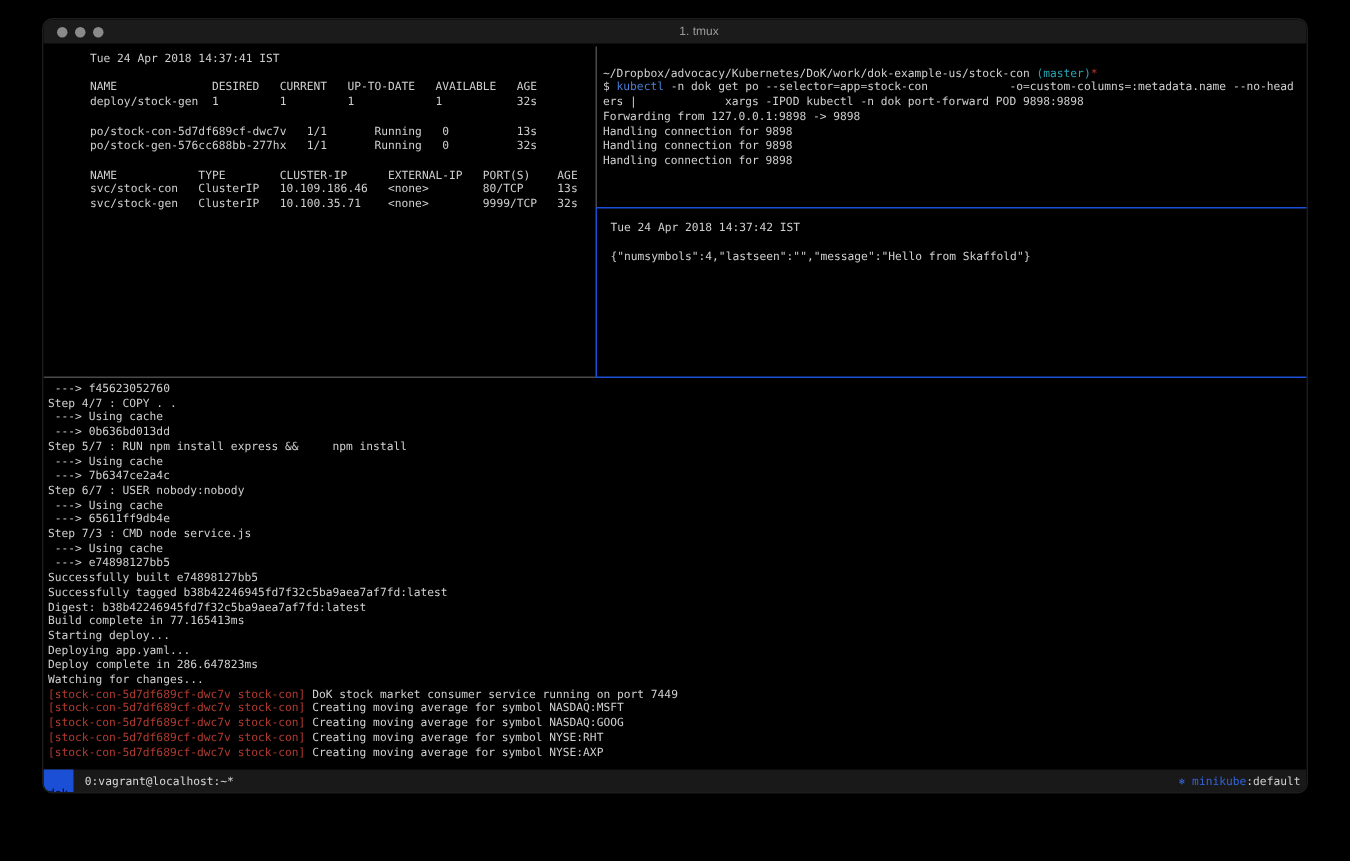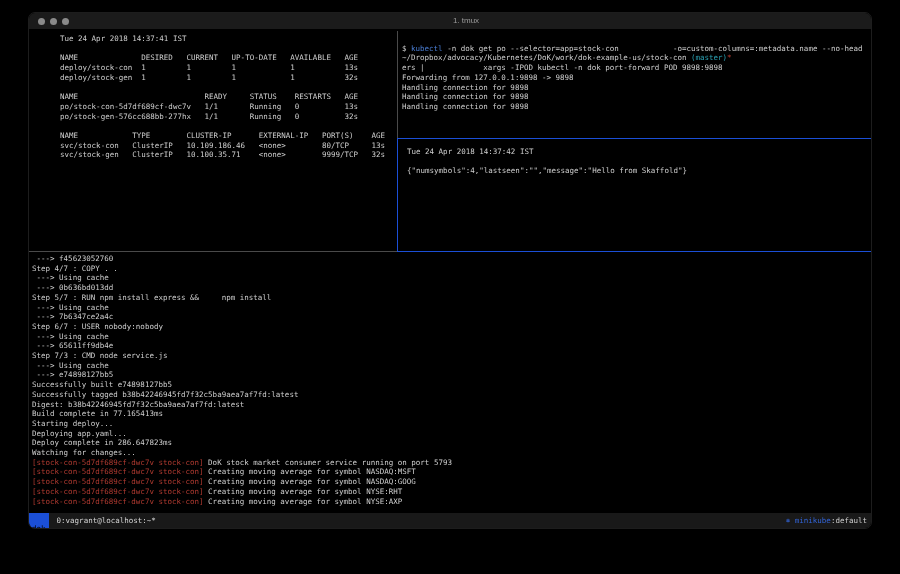--- a/index.html
+++ b/index.html
@@ -62,36 +62,34 @@
       <span></span>
     </div>
     <div class="title">1. tmux</div>
   </div>
 
   <div class="content">
     <div class="pane pane-tl">
         <div class="tline"><span class="c-default">Tue 24 Apr 2018 14:37:41 IST</span></div>
         <div class="tline">&nbsp;</div>
         <div class="tline"><span class="c-default">NAME              DESIRED   CURRENT   UP-TO-DATE   AVAILABLE   AGE</span></div>
-        <div class="tline"><span class="c-default">deploy/stock-con  1         1         1            1           13s</span></div>
         <div class="tline"><span class="c-default">deploy/stock-gen  1         1         1            1           32s</span></div>
         <div class="tline">&nbsp;</div>
-        <div class="tline"><span class="c-default">NAME                            READY     STATUS    RESTARTS   AGE</span></div>
         <div class="tline"><span class="c-default">po/stock-con-5d7df689cf-dwc7v   1/1       Running   0          13s</span></div>
         <div class="tline"><span class="c-default">po/stock-gen-576cc688bb-277hx   1/1       Running   0          32s</span></div>
         <div class="tline">&nbsp;</div>
         <div class="tline"><span class="c-default">NAME            TYPE        CLUSTER-IP      EXTERNAL-IP   PORT(S)    AGE</span></div>
         <div class="tline"><span class="c-default">svc/stock-con   ClusterIP   10.109.186.46   &lt;none&gt;        80/TCP     13s</span></div>
         <div class="tline"><span class="c-default">svc/stock-gen   ClusterIP   10.100.35.71    &lt;none&gt;        9999/TCP   32s</span></div>
       </div>
 
     <div class="pane pane-tr">
         <div class="tline">&nbsp;</div>
+        <div class="tline"><span class="c-default">~/Dropbox/advocacy/Kubernetes/DoK/work/dok-example-us/stock-con </span><span class="c-cyan">(master)</span><span class="c-red">*</span></div>
         <div class="tline"><span class="c-default">$ </span><span class="c-blue">kubectl</span><span class="c-default"> -n dok get po --selector=app=stock-con            -o=custom-columns=:metadata.name --no-head</span></div>
-        <div class="tline"><span class="c-default">~/Dropbox/advocacy/Kubernetes/DoK/work/dok-example-us/stock-con </span><span class="c-cyan">(master)</span><span class="c-red">*</span></div>
         <div class="tline"><span class="c-default">ers |             xargs -IPOD kubectl -n dok port-forward POD 9898:9898</span></div>
         <div class="tline"><span class="c-default">Forwarding from 127.0.0.1:9898 -&gt; 9898</span></div>
         <div class="tline"><span class="c-default">Handling connection for 9898</span></div>
         <div class="tline"><span class="c-default">Handling connection for 9898</span></div>
         <div class="tline"><span class="c-default">Handling connection for 9898</span></div>
       </div>
 
     <div class="pane pane-mr">
         <div class="tline"><span class="c-default">Tue 24 Apr 2018 14:37:42 IST</span></div>
         <div class="tline">&nbsp;</div>
@@ -113,21 +111,21 @@
         <div class="tline"><span class="c-default"> ---&gt; Using cache</span></div>
         <div class="tline"><span class="c-default"> ---&gt; e74898127bb5</span></div>
         <div class="tline"><span class="c-default">Successfully built e74898127bb5</span></div>
         <div class="tline"><span class="c-default">Successfully tagged b38b42246945fd7f32c5ba9aea7af7fd:latest</span></div>
         <div class="tline"><span class="c-default">Digest: b38b42246945fd7f32c5ba9aea7af7fd:latest</span></div>
         <div class="tline"><span class="c-default">Build complete in 77.165413ms</span></div>
         <div class="tline"><span class="c-default">Starting deploy...</span></div>
         <div class="tline"><span class="c-default">Deploying app.yaml...</span></div>
         <div class="tline"><span class="c-default">Deploy complete in 286.647823ms</span></div>
         <div class="tline"><span class="c-default">Watching for changes...</span></div>
-        <div class="tline"><span class="c-red">[stock-con-5d7df689cf-dwc7v stock-con]</span><span class="c-default"> DoK stock market consumer service running on port 5793</span></div>
+        <div class="tline"><span class="c-red">[stock-con-5d7df689cf-dwc7v stock-con]</span><span class="c-default"> DoK stock market consumer service running on port 7449</span></div>
         <div class="tline"><span class="c-red">[stock-con-5d7df689cf-dwc7v stock-con]</span><span class="c-default"> Creating moving average for symbol NASDAQ:MSFT</span></div>
         <div class="tline"><span class="c-red">[stock-con-5d7df689cf-dwc7v stock-con]</span><span class="c-default"> Creating moving average for symbol NASDAQ:GOOG</span></div>
         <div class="tline"><span class="c-red">[stock-con-5d7df689cf-dwc7v stock-con]</span><span class="c-default"> Creating moving average for symbol NYSE:RHT</span></div>
         <div class="tline"><span class="c-red">[stock-con-5d7df689cf-dwc7v stock-con]</span><span class="c-default"> Creating moving average for symbol NYSE:AXP</span></div>
       </div>
 
     <div class="divider div-v-gray"></div>
     <div class="divider div-v-blue"></div>
     <div class="divider div-h-right"></div>
     <div class="divider div-h-left"></div>

